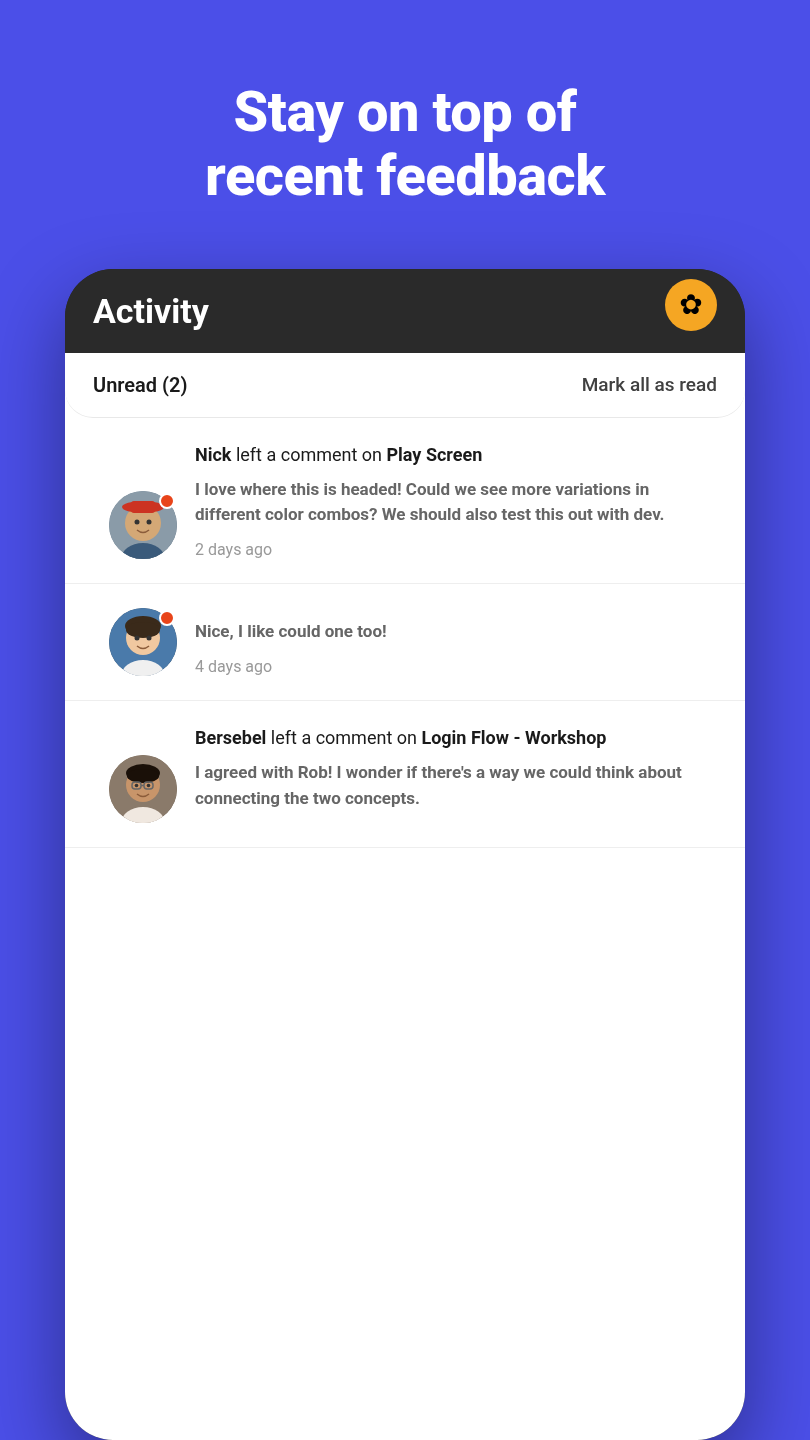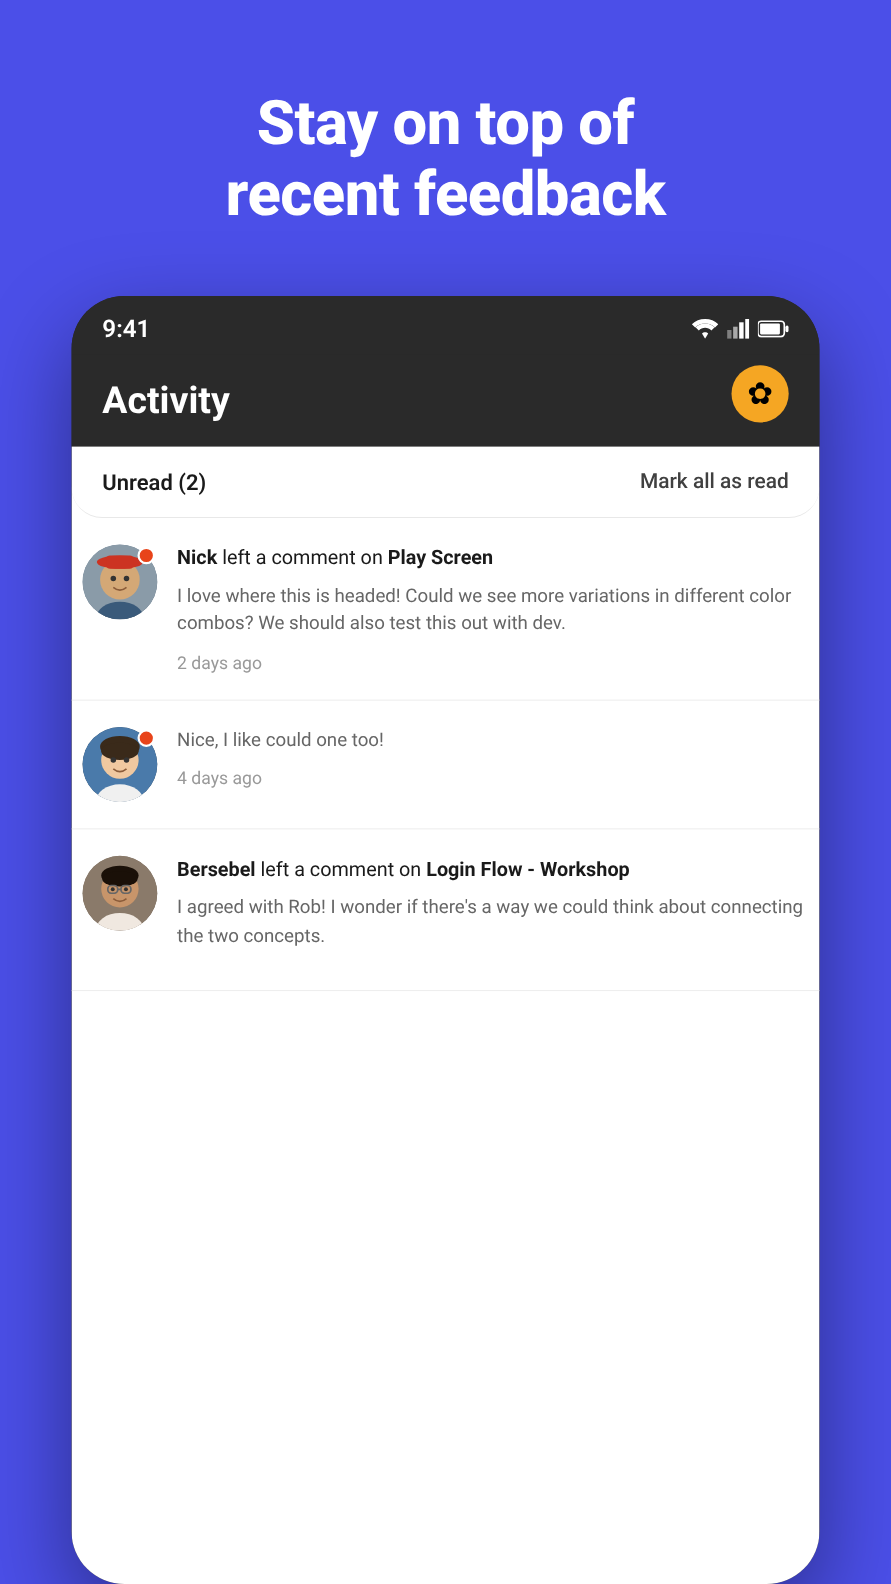--- a/index.html
+++ b/index.html
@@ -91,24 +91,25 @@
       font-weight: 600;
       color: #1a1a1a;
     }
     .mark-all-read {
       font-size: 19px;
       color: #404040;
       font-weight: 500;
       cursor: pointer;
     }
     .notification-item {
-      padding: 24px 10px;
+      padding: 24px 44px;
       border-bottom: 1px solid #eeeeee;
       display: flex;
       gap: 18px;
+      align-items: flex-end;
     }
     .avatar-wrap {
       position: relative;
       flex-shrink: 0;
     }
     .avatar {
       width: 68px;
       height: 68px;
       border-radius: 50%;
       background: #ccc;
@@ -150,60 +151,37 @@
       margin-bottom: 10px;
     }
     .notif-text .bold {
       font-weight: 700;
     }
     .notif-comment {
       font-size: 17px;
       color: #666;
       line-height: 1.5;
       margin-bottom: 12px;
+      font-weight: bold;
     }
     .notif-time {
       font-size: 16px;
       color: #999;
     }
   </style>
 </head>
 <body>
 
 <div class="headline">
   <span>Stay on top of</span><br>
   <span>recent feedback</span>
 </div>
 
 <div class="phone-container">
 
-  <div class="status-bar">
-    <span class="status-time">9:41</span>
-    <div class="status-icons">
-
-      <svg width="24" height="18" viewBox="0 0 24 18">
-        <path d="M12 4C8.5 4 5.3 5.4 3 7.7L0 4.7C3.1 1.7 7.3 0 12 0s8.9 1.7 12 4.7l-3 3C18.7 5.4 15.5 4 12 4z" fill="white"></path>
-        <path d="M12 8c-2.2 0-4.2.9-5.7 2.4L3.3 7.4C5.6 5.3 8.6 4 12 4s6.4 1.3 8.7 3.4l-3 3C16.2 8.9 14.2 8 12 8z" fill="white"></path>
-        <path d="M12 12c-1.1 0-2.1.5-2.8 1.2L12 18l2.8-4.8C14.1 12.5 13.1 12 12 12z" fill="white"></path>
-      </svg>
-
-      <svg width="20" height="18" viewBox="0 0 20 18">
-        <rect x="0" y="10" width="4" height="8" fill="white" opacity="0.4"></rect>
-        <rect x="5.5" y="7" width="4" height="11" fill="white" opacity="0.6"></rect>
-        <rect x="11" y="3" width="4" height="15" fill="white"></rect>
-        <rect x="16.5" y="0" width="4" height="18" fill="white"></rect>
-      </svg>
-
-      <svg width="28" height="16" viewBox="0 0 28 16">
-        <rect x="0" y="1" width="24" height="14" rx="3" ry="3" fill="none" stroke="white" stroke-width="1.5"></rect>
-        <rect x="2" y="3" width="18" height="10" rx="1" ry="1" fill="white"></rect>
-        <rect x="25" y="5" width="3" height="6" rx="1.5" ry="1.5" fill="white"></rect>
-      </svg>
-    </div>
-  </div>
 
   <div class="app-header">
     <span class="app-title">Activity</span>
     <div class="app-icon-btn">
       <span style="font-size:28px;">✿</span>
     </div>
   </div>
 
   <div class="content-area">
 

